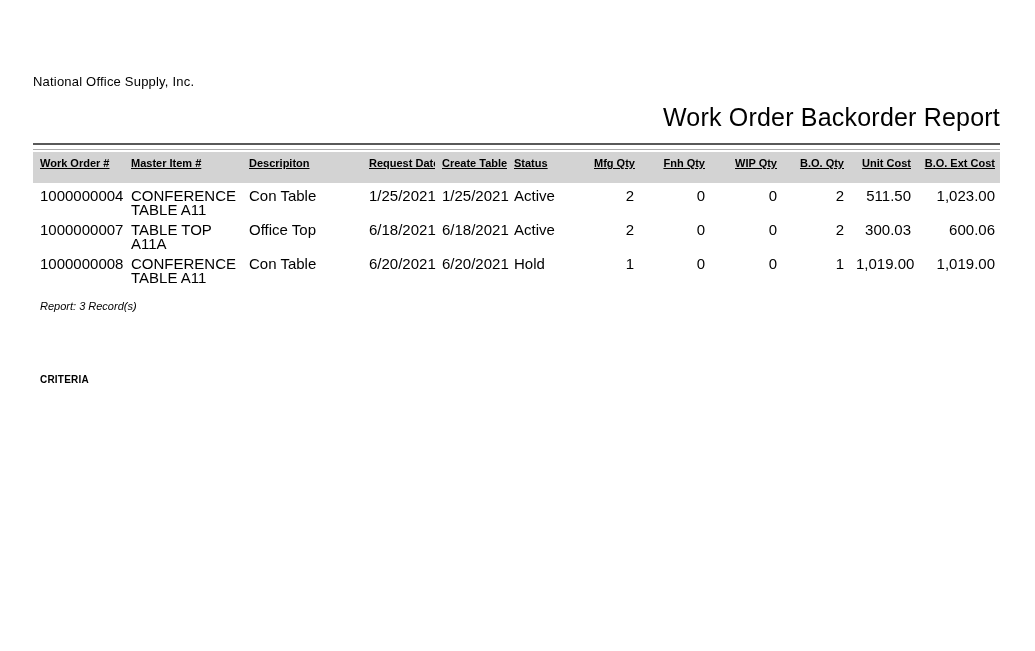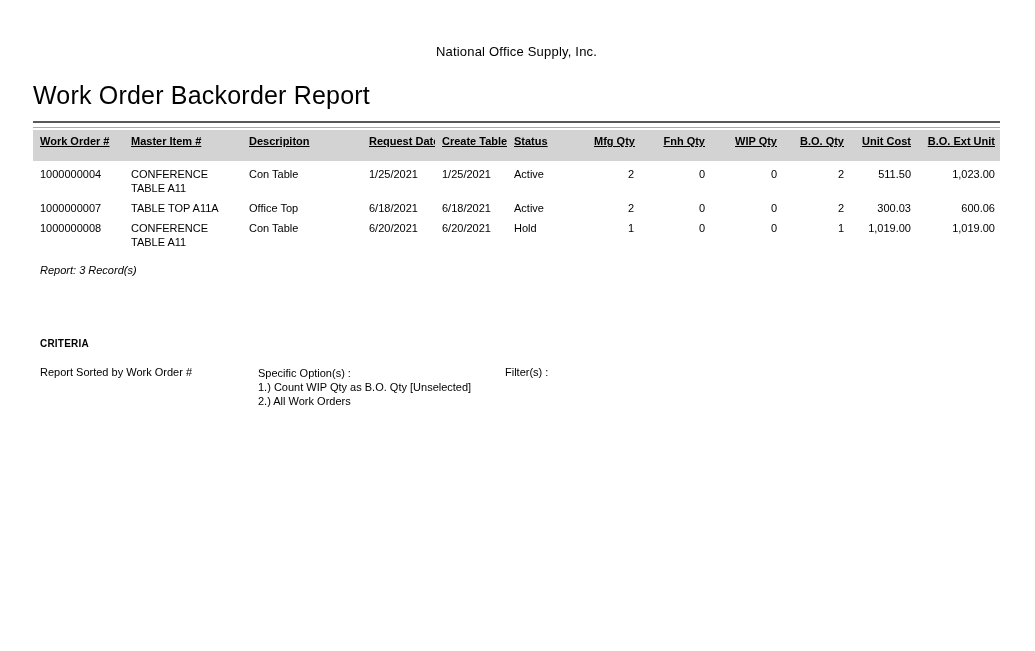--- a/index.html
+++ b/index.html
@@ -6,28 +6,29 @@
     margin: 0; padding: 0;
     width: 1035px; height: 651px;
     background: #ffffff;
     font-family: "Liberation Sans", sans-serif;
     color: #000000;
     overflow: hidden;
   }
   .page { padding: 44px 35px 0 33px; }
 
   .company {
-    text-align: center;
+    text-align: left;
     font-size: 13px;
     letter-spacing: 0.2px;
+    margin-top: 30px;
   }
   .report-title {
-    text-align: left;
+    text-align: right;
     font-size: 25px;
-    margin-top: 22px;
+    margin-top: 14px;
     letter-spacing: 0.2px;
   }
 
   .rule-wrap { margin-top: 11px; }
   .rule-thick { height: 2px; background: #595959; }
   .rule-thin  { height: 1px; background: #ababab; margin-top: 4px; }
 
   table.report {
     margin-top: 2px;
     border-collapse: collapse;
@@ -40,21 +41,21 @@
     text-decoration: underline;
     text-align: left;
     font-size: 11px;
     padding: 5px 5px 14px 7px;
     white-space: nowrap;
     overflow: hidden;
   }
   table.report th:nth-child(n+7),
   table.report td:nth-child(n+7) { text-align: right; }
   table.report tbody td {
-    font-size: 11px;
+    font-size: 15px;
     vertical-align: top;
     padding: 6px 5px 0 7px;
     line-height: 14px;
   }
 
   .summary {
     margin-top: 15px;
     padding-left: 7px;
     font-style: italic;
     font-size: 11px;
@@ -111,21 +112,21 @@
         <th>Master Item #</th>
         <th>Descripiton</th>
         <th>Request Date</th>
         <th>Create Table</th>
         <th>Status</th>
         <th>Mfg Qty</th>
         <th>Fnh Qty</th>
         <th>WIP Qty</th>
         <th>B.O. Qty</th>
         <th>Unit Cost</th>
-        <th>B.O. Ext Unit</th>
+        <th>B.O. Ext Cost</th>
       </tr>
     </thead>
     <tbody>
       <tr>
         <td>1000000004</td>
         <td>CONFERENCE TABLE A11</td>
         <td>Con Table</td>
         <td>1/25/2021</td>
         <td>1/25/2021</td>
         <td>Active</td>
@@ -164,23 +165,14 @@
         <td>1,019.00</td>
         <td>1,019.00</td>
       </tr>
     </tbody>
   </table>
 
   <div class="summary">Report: 3 Record(s)</div>
 
   <div class="criteria-heading">CRITERIA</div>
 
-  <div class="criteria-body">
-    <div class="crit-sorted">Report Sorted by Work Order #</div>
-    <div class="crit-options">
-      <div>Specific Option(s) :</div>
-      <div>1.) Count WIP Qty as B.O. Qty [Unselected]</div>
-      <div>2.) All Work Orders</div>
-    </div>
-    <div class="crit-filters">Filter(s) :</div>
-  </div>
 
 </div>
 
 </body></html>

